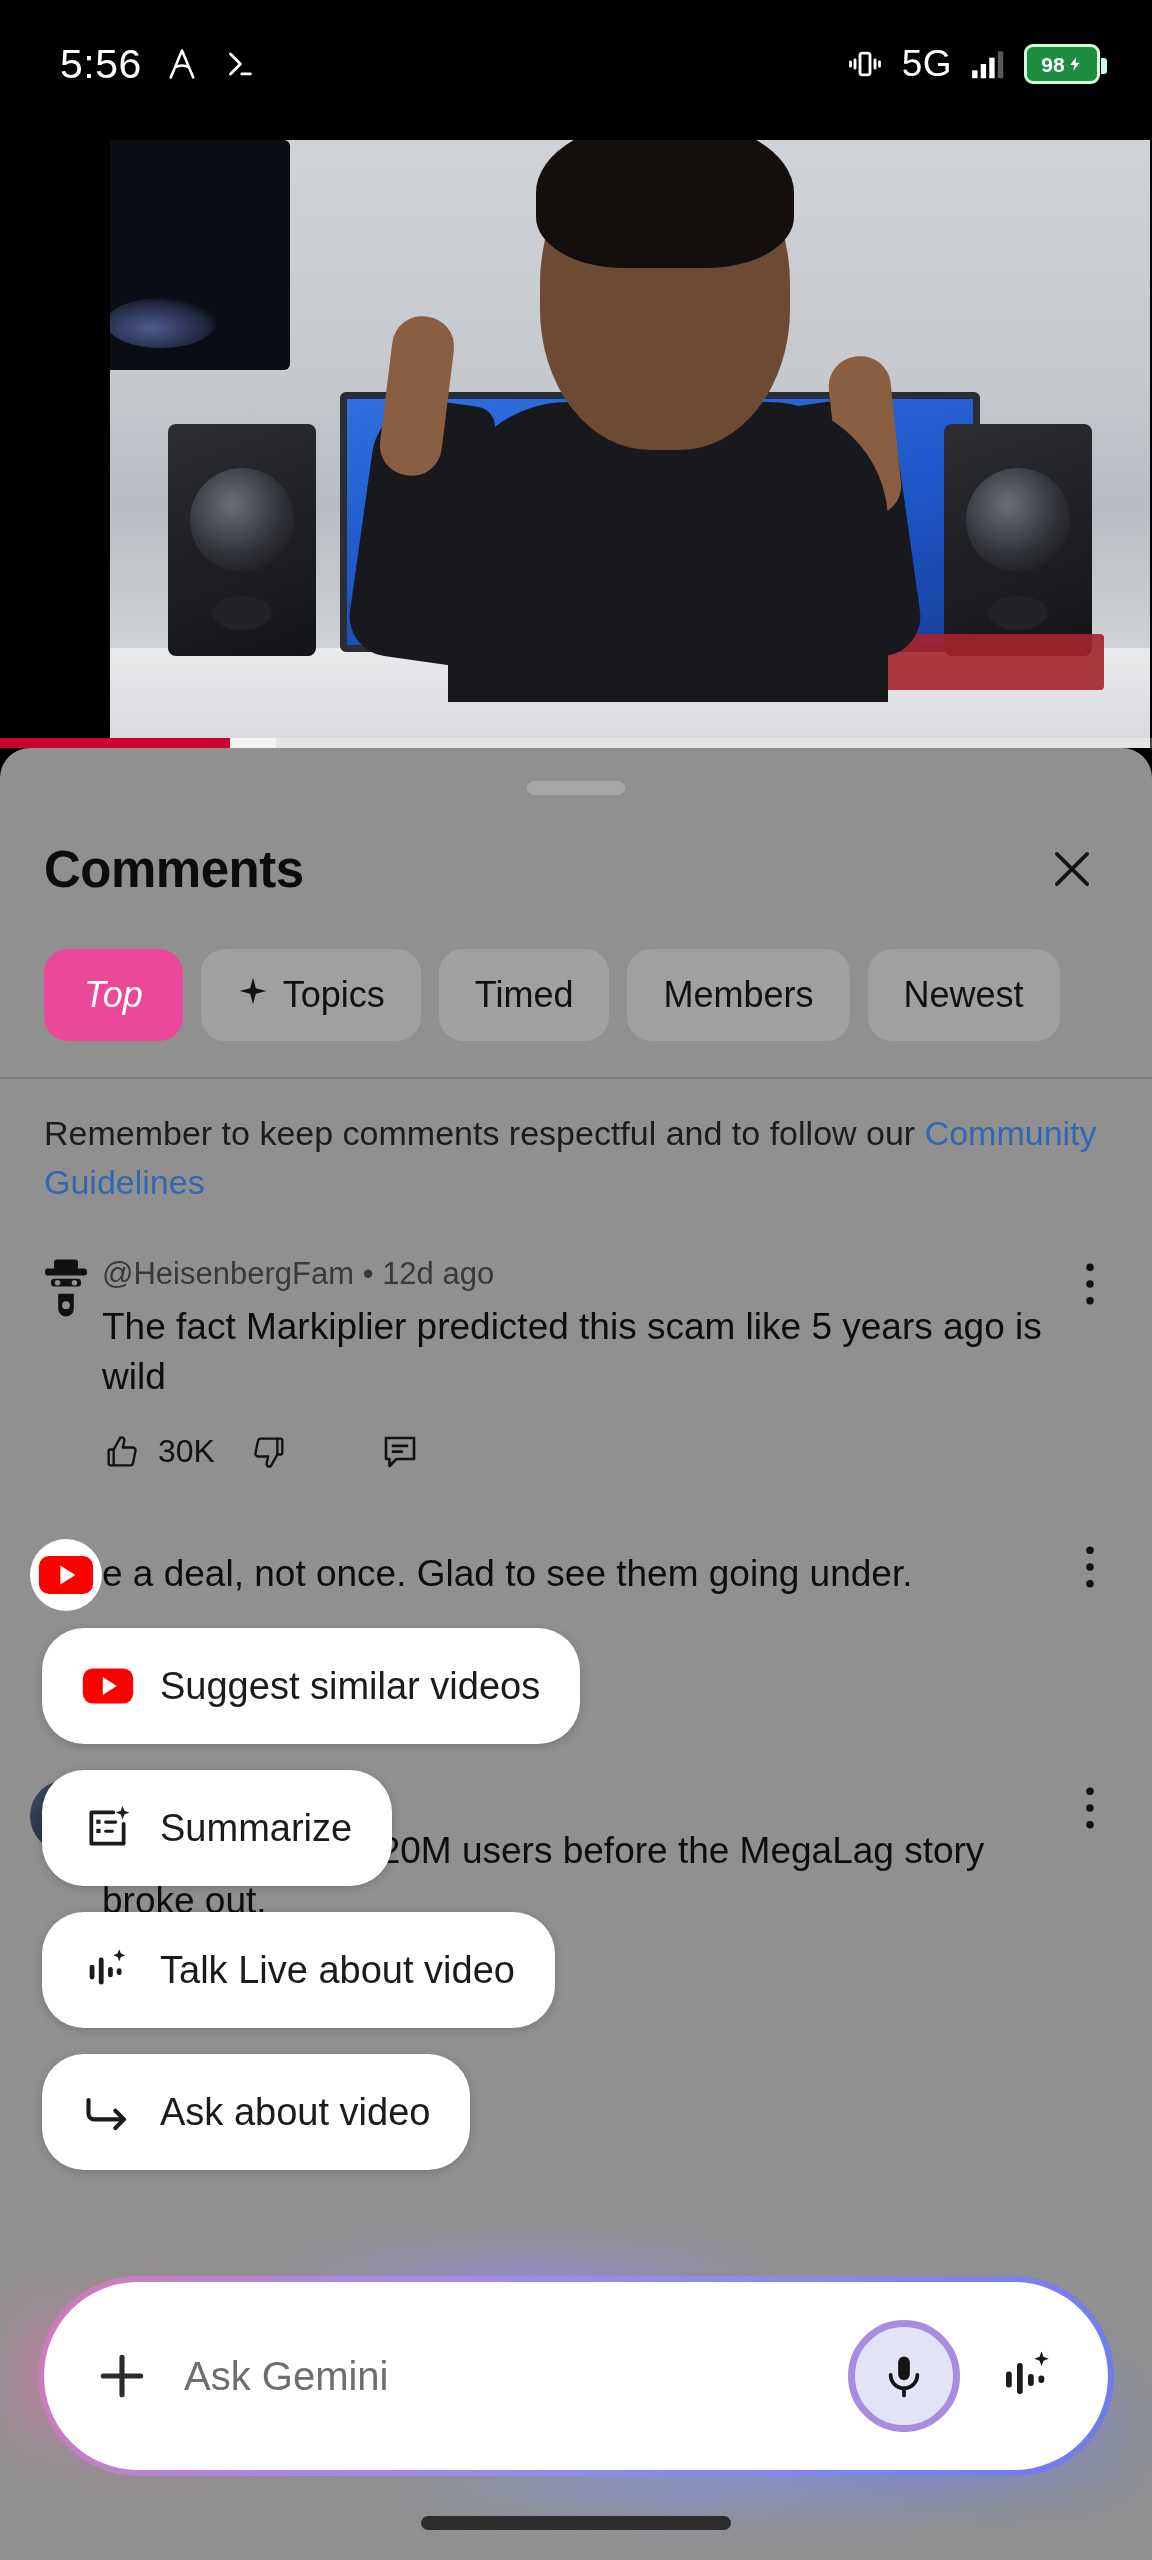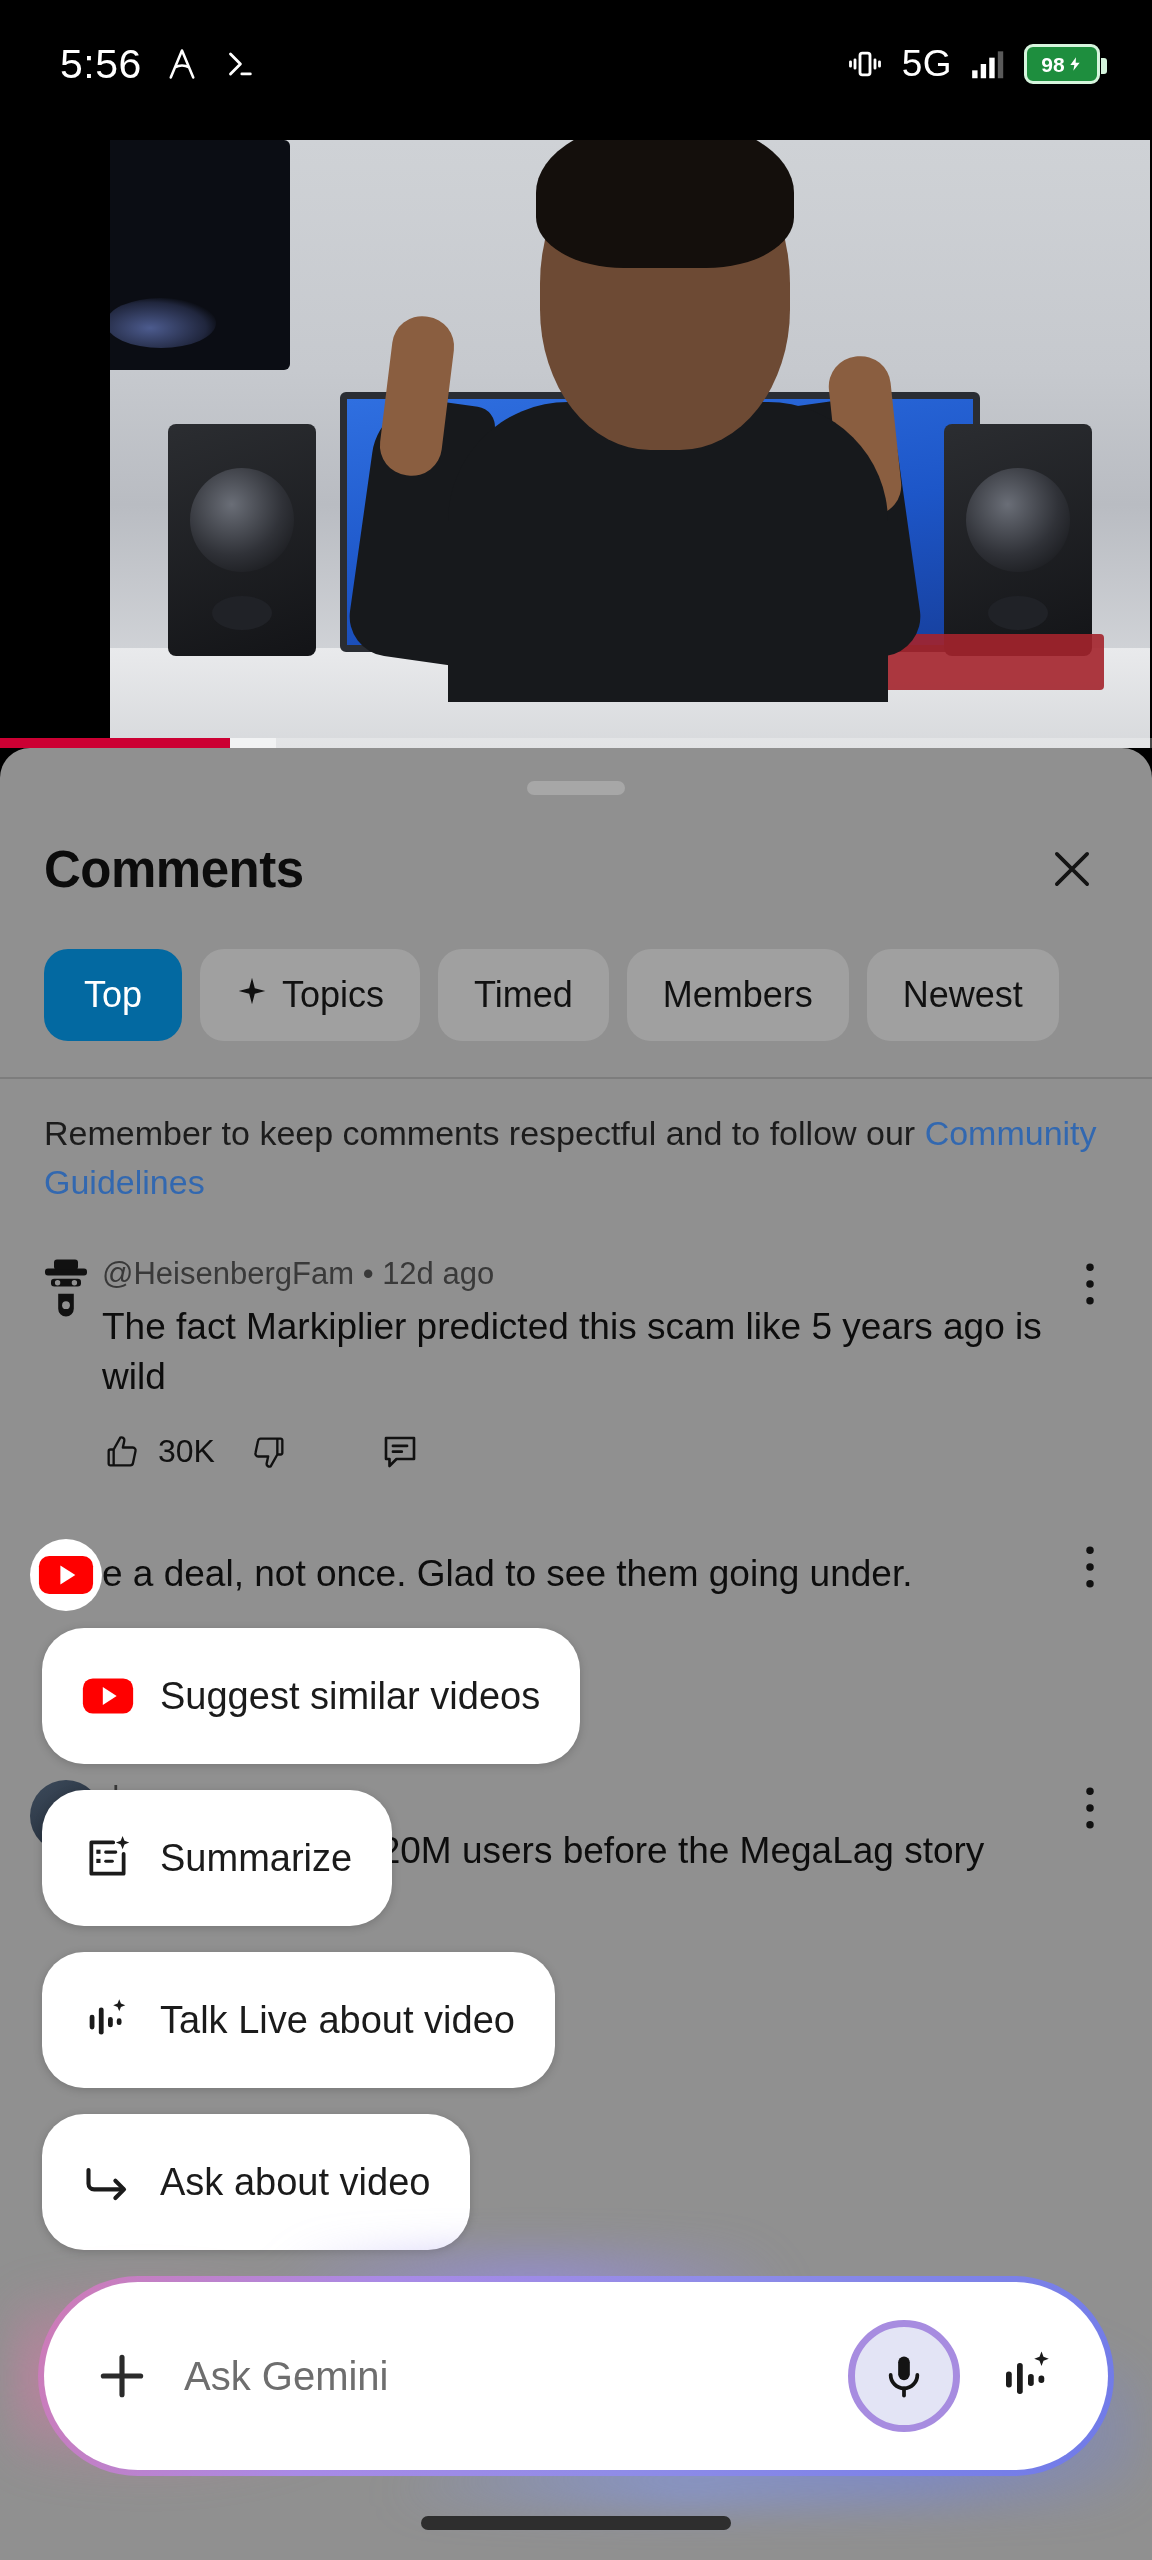--- a/index.html
+++ b/index.html
@@ -128,21 +128,21 @@
 
   .chips {
     display: flex; gap: 18px; padding: 44px 0 0 44px; align-items: center;
   }
   .chip {
     display: flex; align-items: center; gap: 14px;
     height: 92px; padding: 0 36px; border-radius: 24px;
     background: #a0a0a0; color: #111; font-size: 36px; font-weight: 500;
     white-space: nowrap;
   }
-  .chip.active { background: #0369a1; color: #fff; padding: 0 40px; }
+  .chip.active { background: #ec4899; color: #fff; padding: 0 40px; font-style: italic; }
 
   .divider { height: 2px; background: rgba(0,0,0,.13); margin-top: 36px; }
 
   .guidelines {
     padding: 30px 44px 0 44px;
     font-size: 34px; line-height: 1.45; color: #1c1c1c;
   }
   .guidelines a { color: #3268b0; text-decoration: none; }
 
   .comment {
@@ -166,21 +166,21 @@
   }
   .kebab { flex: 0 0 auto; width: 44px; display:flex; justify-content:center; padding-top: 6px; }
 
   
   .suggestions {
     position: absolute; left: 42px; top: 1628px; z-index: 30;
     display: flex; flex-direction: column; align-items: flex-start; gap: 26px;
   }
   .sug-card {
     display: flex; align-items: center; gap: 26px;
-    background: #fff; border-radius: 42px; padding: 0 40px; height: 136px;
+    background: #fff; border-radius: 42px; padding: 0 40px; height: 116px;
     box-shadow: 0 2px 10px rgba(0,0,0,.18);
   }
   .sug-label { font-size: 38px; color: #1b1b1b; white-space: nowrap; }
   .sug-icon { width: 52px; height: 52px; display:flex; align-items:center; justify-content:center; }
 
   
   .gemini-glow {
     position: absolute; left: 10px; top: 2248px; width: 1132px; height: 260px; z-index: 31;
     background:
       radial-gradient(ellipse 360px 150px at 12% 50%, rgba(222,120,170,.78) 0%, rgba(222,120,170,0) 70%),

